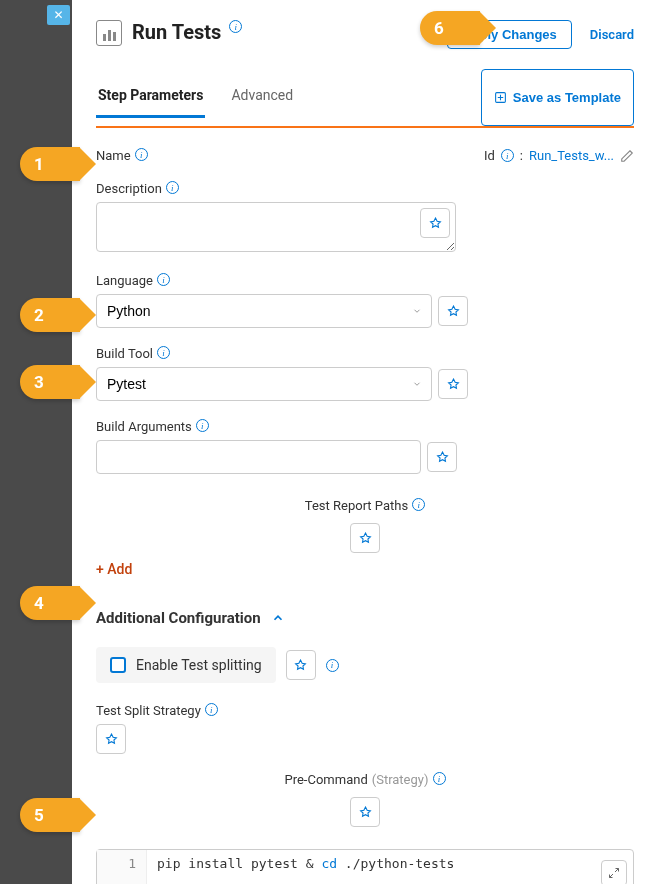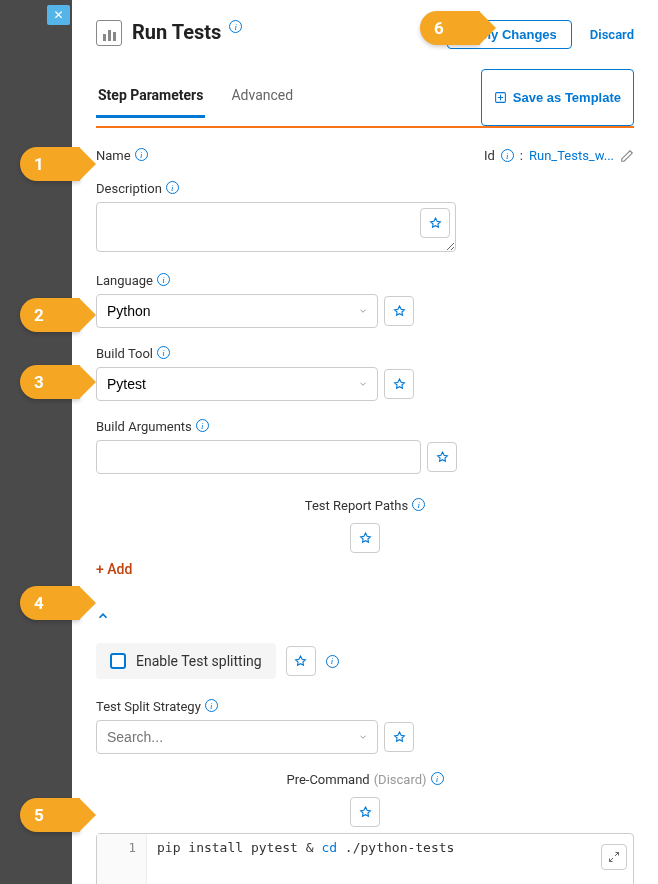--- a/index.html
+++ b/index.html
@@ -182,21 +182,21 @@
       right: 6px;
       top: 6px;
     }
     .input-with-pin {
       display: flex;
       align-items: center;
       gap: 6px;
     }
     .select-wrap {
       position: relative;
-      width: 282px;
+      width: 336px;
     }
     .select-input {
       width: 100%;
       padding: 8px 28px 8px 10px;
       border: 1px solid #ccc;
       border-radius: 4px;
       font-size: 14px;
       background: white;
       text-align: left;
       cursor: pointer;
@@ -481,20 +481,21 @@
       <div class="pin-btn">
         <svg width="13" height="13" viewBox="0 0 24 24" fill="none" stroke="#0278d5" stroke-width="2">
             <path d="M12 2l3 6 6 1-4.5 4 1 6-5.5-3-5.5 3 1-6L3 9l6-1z"></path>
           </svg>
       </div>
     </div>
     <span class="add-link">+ Add</span>
   </div>
 
   <div class="section-header">
+    <span>Additional Configuration</span>
     <svg width="14" height="14" viewBox="0 0 24 24" fill="none" stroke="#0278d5" stroke-width="3">
         <path d="M6 15l6-6 6 6"></path>
       </svg>
   </div>
 
   <div class="checkbox-row">
     <div class="checkbox-cont">
       <div class="checkbox"></div>
       <span>Enable Test splitting</span>
     </div>
@@ -507,39 +508,33 @@
   </div>
 
   <div class="field-row">
     <div class="label-row">
       <span class="field-label">
         <span>Test Split Strategy</span>
         <span class="info-icon">i</span>
       </span>
     </div>
     <div class="input-with-pin">
-      <div class="select-wrap">
-        <input class="select-input" style="color: rgb(153, 153, 153);" placeholder="Search...">
-        <svg class="chevron-down" viewBox="0 0 24 24" fill="none" stroke="#888" stroke-width="2">
-            <path d="M6 9l6 6 6-6"></path>
-          </svg>
-      </div>
       <div class="pin-btn">
         <svg width="13" height="13" viewBox="0 0 24 24" fill="none" stroke="#0278d5" stroke-width="2">
             <path d="M12 2l3 6 6 1-4.5 4 1 6-5.5-3-5.5 3 1-6L3 9l6-1z"></path>
           </svg>
       </div>
     </div>
   </div>
 
   <div class="field-row">
-    <div class="inline-row" style="margin-bottom:6px">
+    <div class="inline-row" style="margin-bottom:22px">
       <span class="field-label">
         <span>Pre-Command</span>
-        <span class="optional">(Discard)</span>
+        <span class="optional">(Strategy)</span>
         <span class="info-icon">i</span>
       </span>
       <div class="pin-btn">
         <svg width="13" height="13" viewBox="0 0 24 24" fill="none" stroke="#0278d5" stroke-width="2">
             <path d="M12 2l3 6 6 1-4.5 4 1 6-5.5-3-5.5 3 1-6L3 9l6-1z"></path>
           </svg>
       </div>
     </div>
     <div class="code-area">
       <div class="gutter">1</div>

